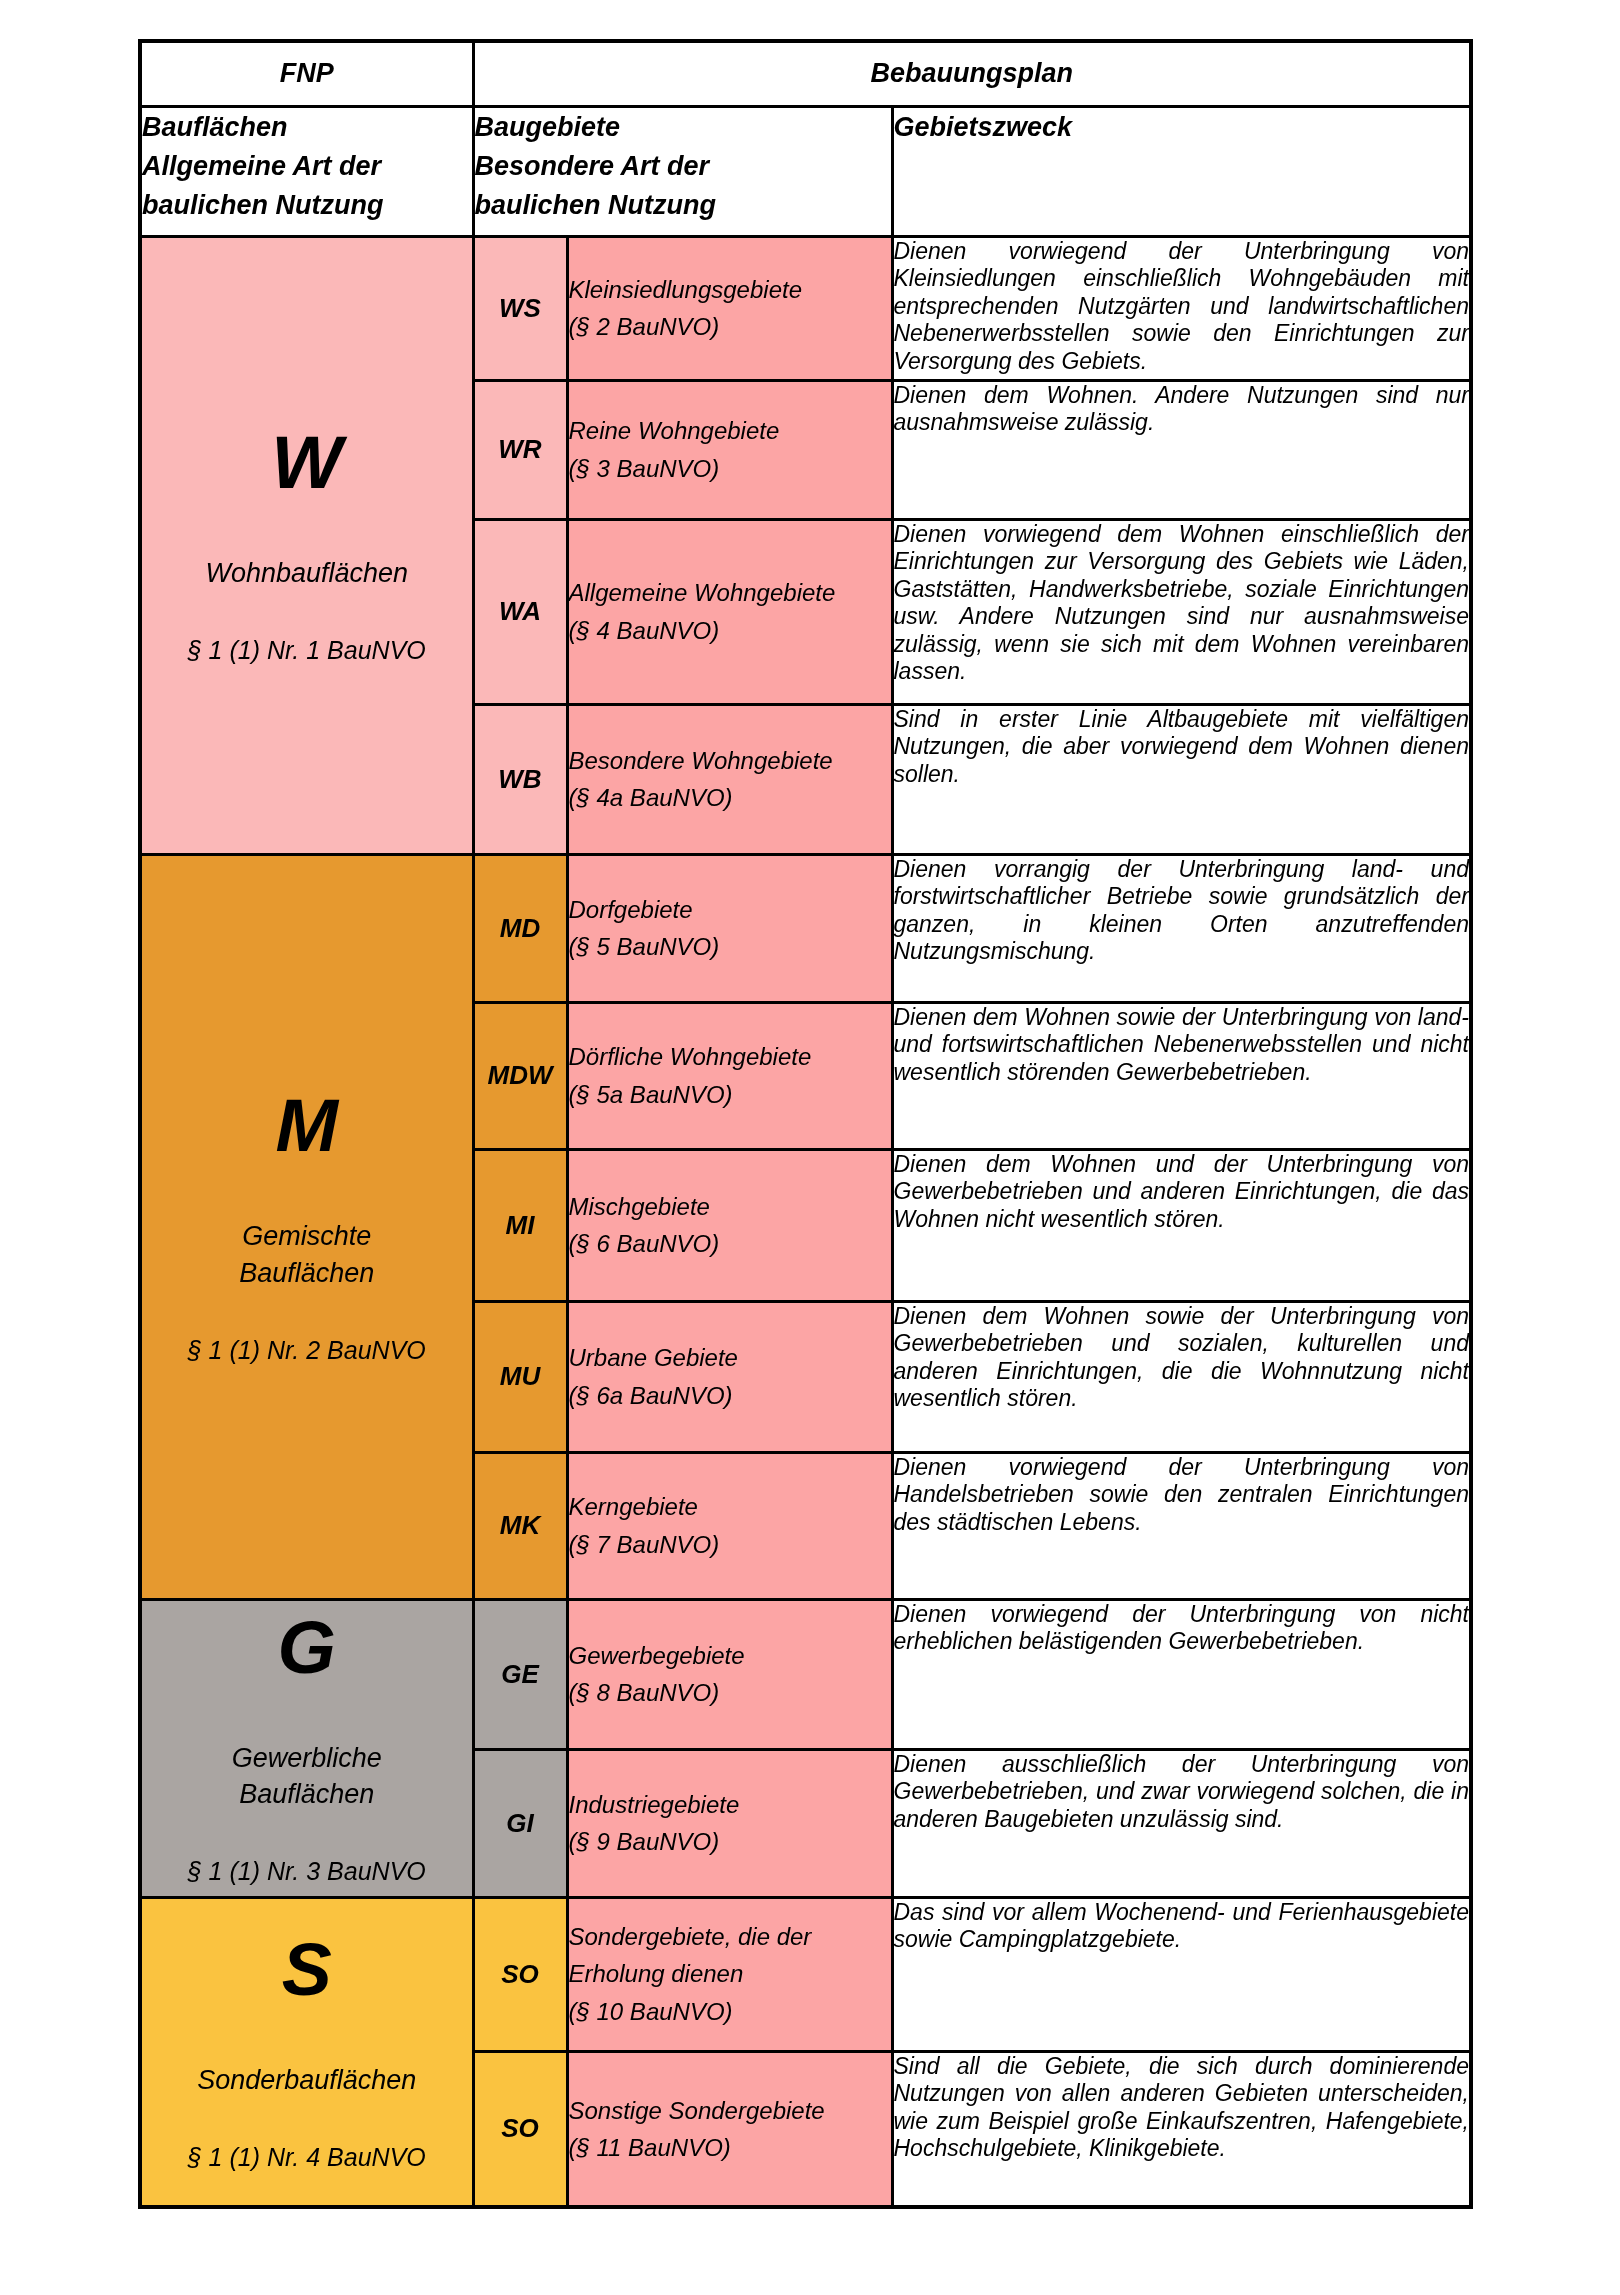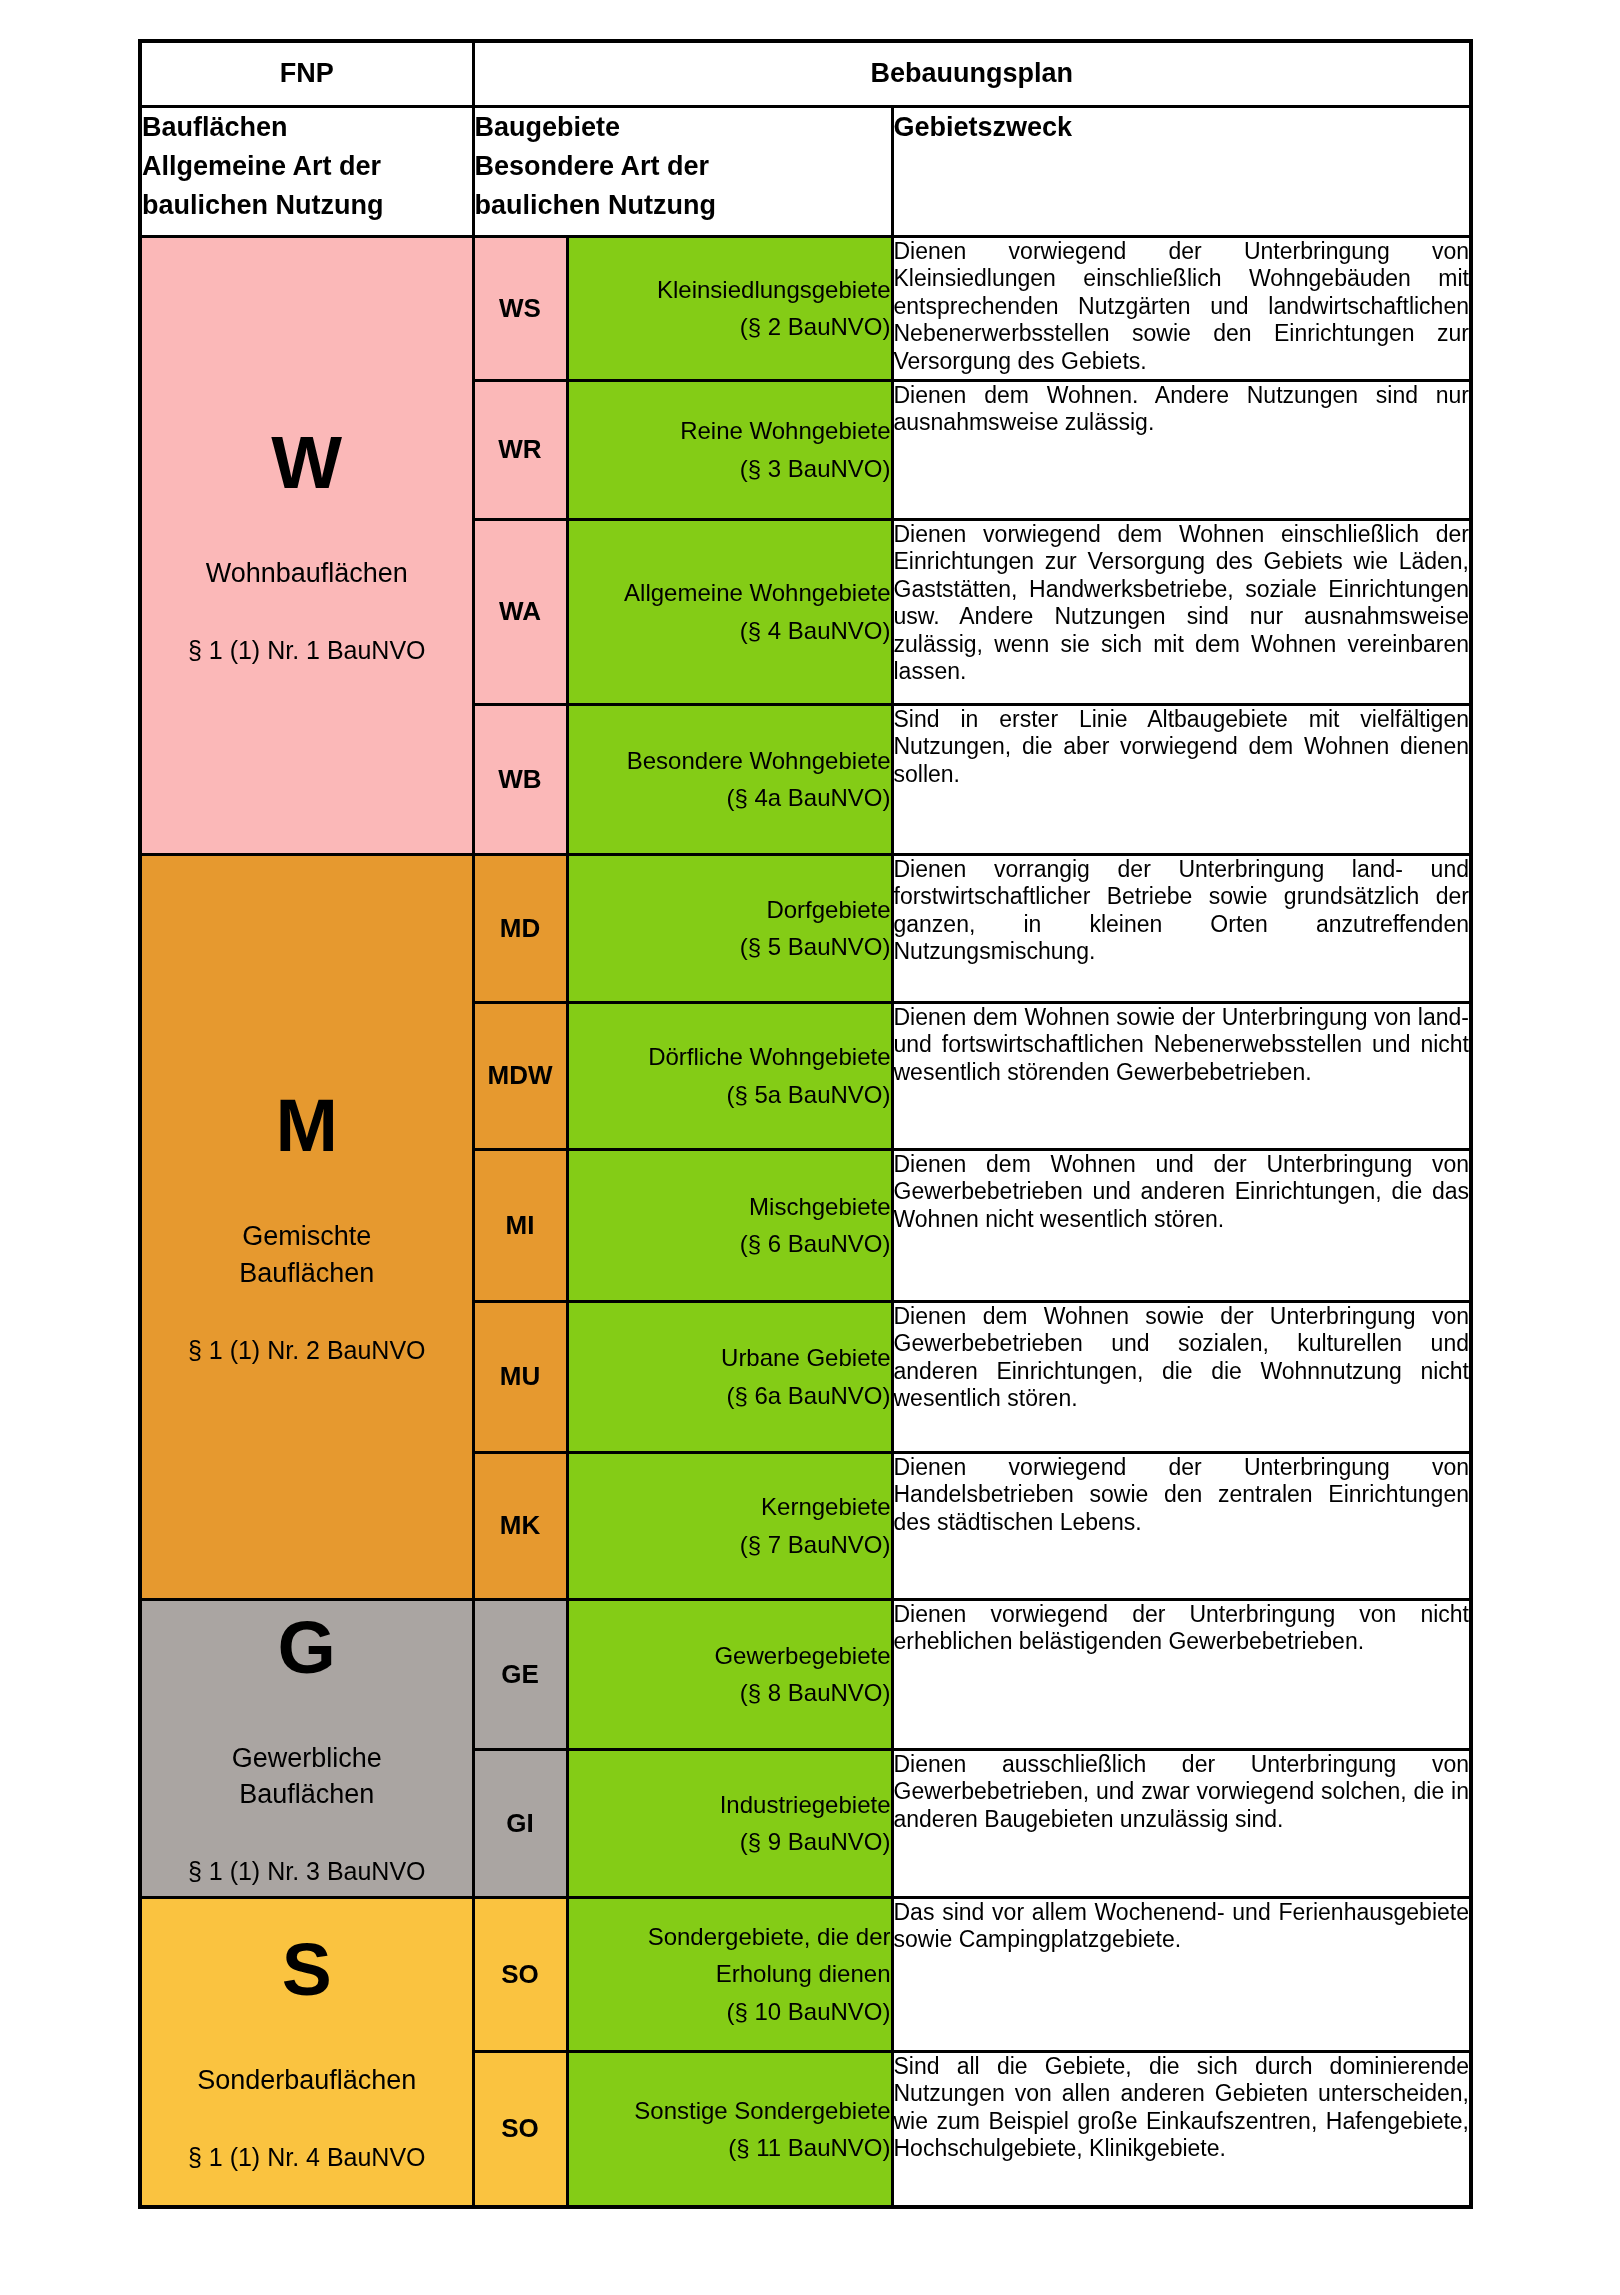--- a/index.html
+++ b/index.html
@@ -8,20 +8,21 @@
     background: #ffffff;
     font-family: "Liberation Sans", "DejaVu Sans", sans-serif;
     color: #000;
   }
   .page {
     position: relative;
     width: 1621px;
     height: 2295px;
     background: #ffffff;
     overflow: hidden;
+    font-style: italic;
   }
   table.bau {
     position: absolute;
     left: 138px;
     top: 39px;
     width: 1330px;
     border-collapse: collapse;
     table-layout: fixed;
     border: 4px solid #000;
   }
@@ -94,22 +95,22 @@
     margin-top: 45px;
     white-space: nowrap;
   }
   td.code {
     text-align: center;
     vertical-align: middle;
     font-size: 26px;
     font-weight: bold;
   }
   td.gname {
-    background: #84cc16;
-    text-align: right;
+    background: #fca5a5;
+    text-align: left;
     vertical-align: middle;
     font-size: 24px;
     line-height: 1.55;
   }
   td.gname .nm { white-space: pre-line; }
   td.purpose {
     background: #ffffff;
     vertical-align: top;
     text-align: justify;
     font-size: 23px;

